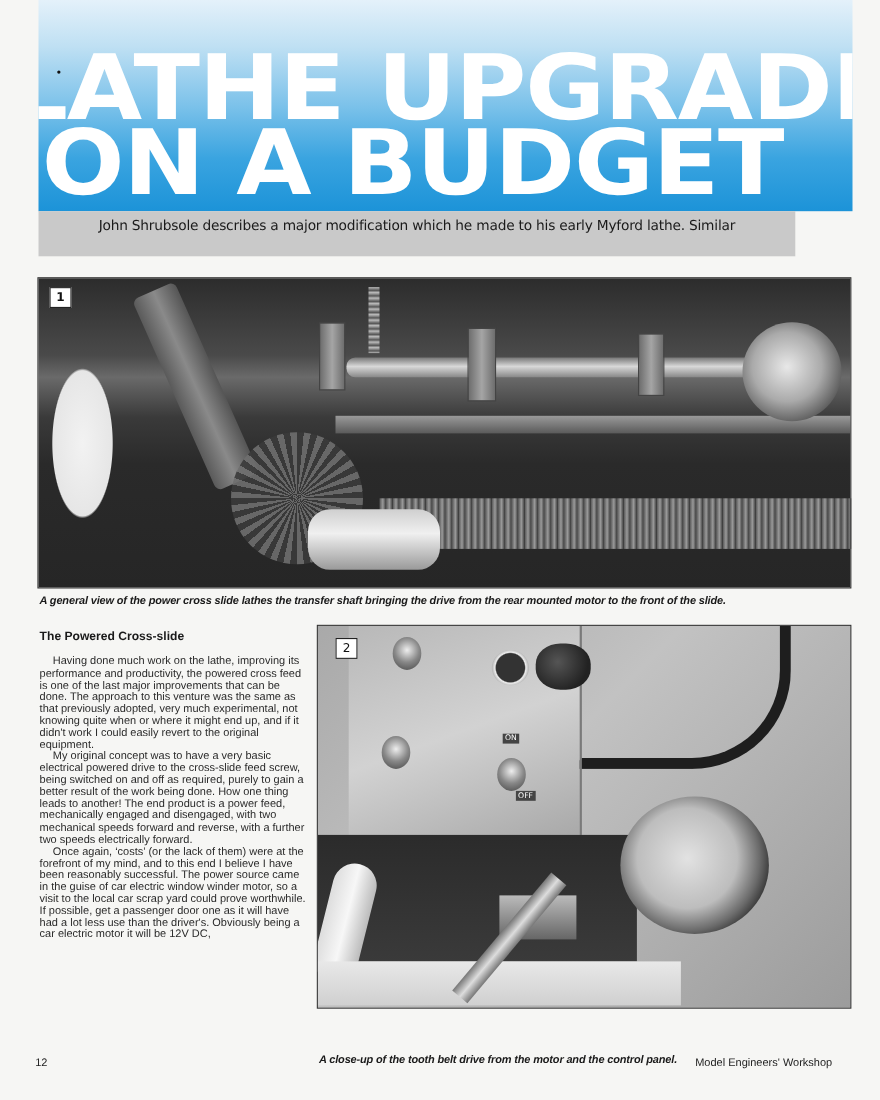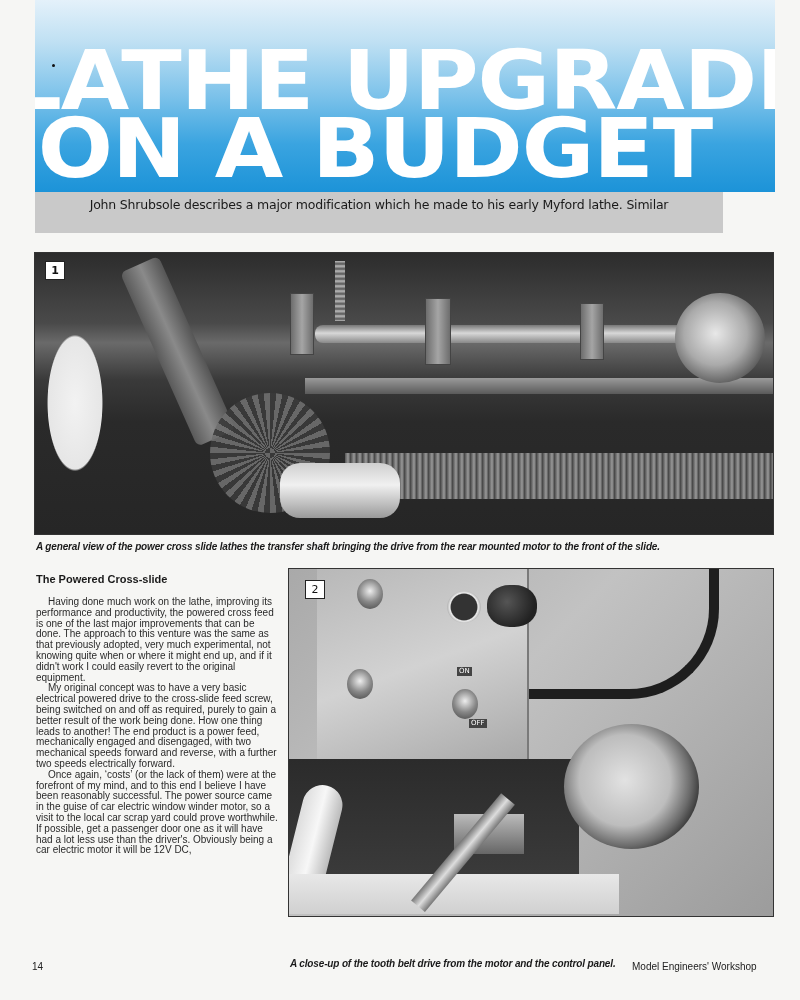--- a/index.html
+++ b/index.html
@@ -418,14 +418,14 @@
   <div class="p2-base"></div>
   <div class="p2-block"></div>
   <div class="p2-rod"></div>
   <div class="p2-rail"></div>
   <div class="p2-pulley"></div>
   <div class="p2-shaft"></div>
   <div class="photo-badge">2</div>
 </div>
 <div class="caption caption-2">A close-up of the tooth belt drive from the motor and the control panel.</div>
 
-<div class="folio">14</div>
+<div class="folio">12</div>
 <div class="publication">Model Engineers' Workshop</div>
 
 </body></html>

